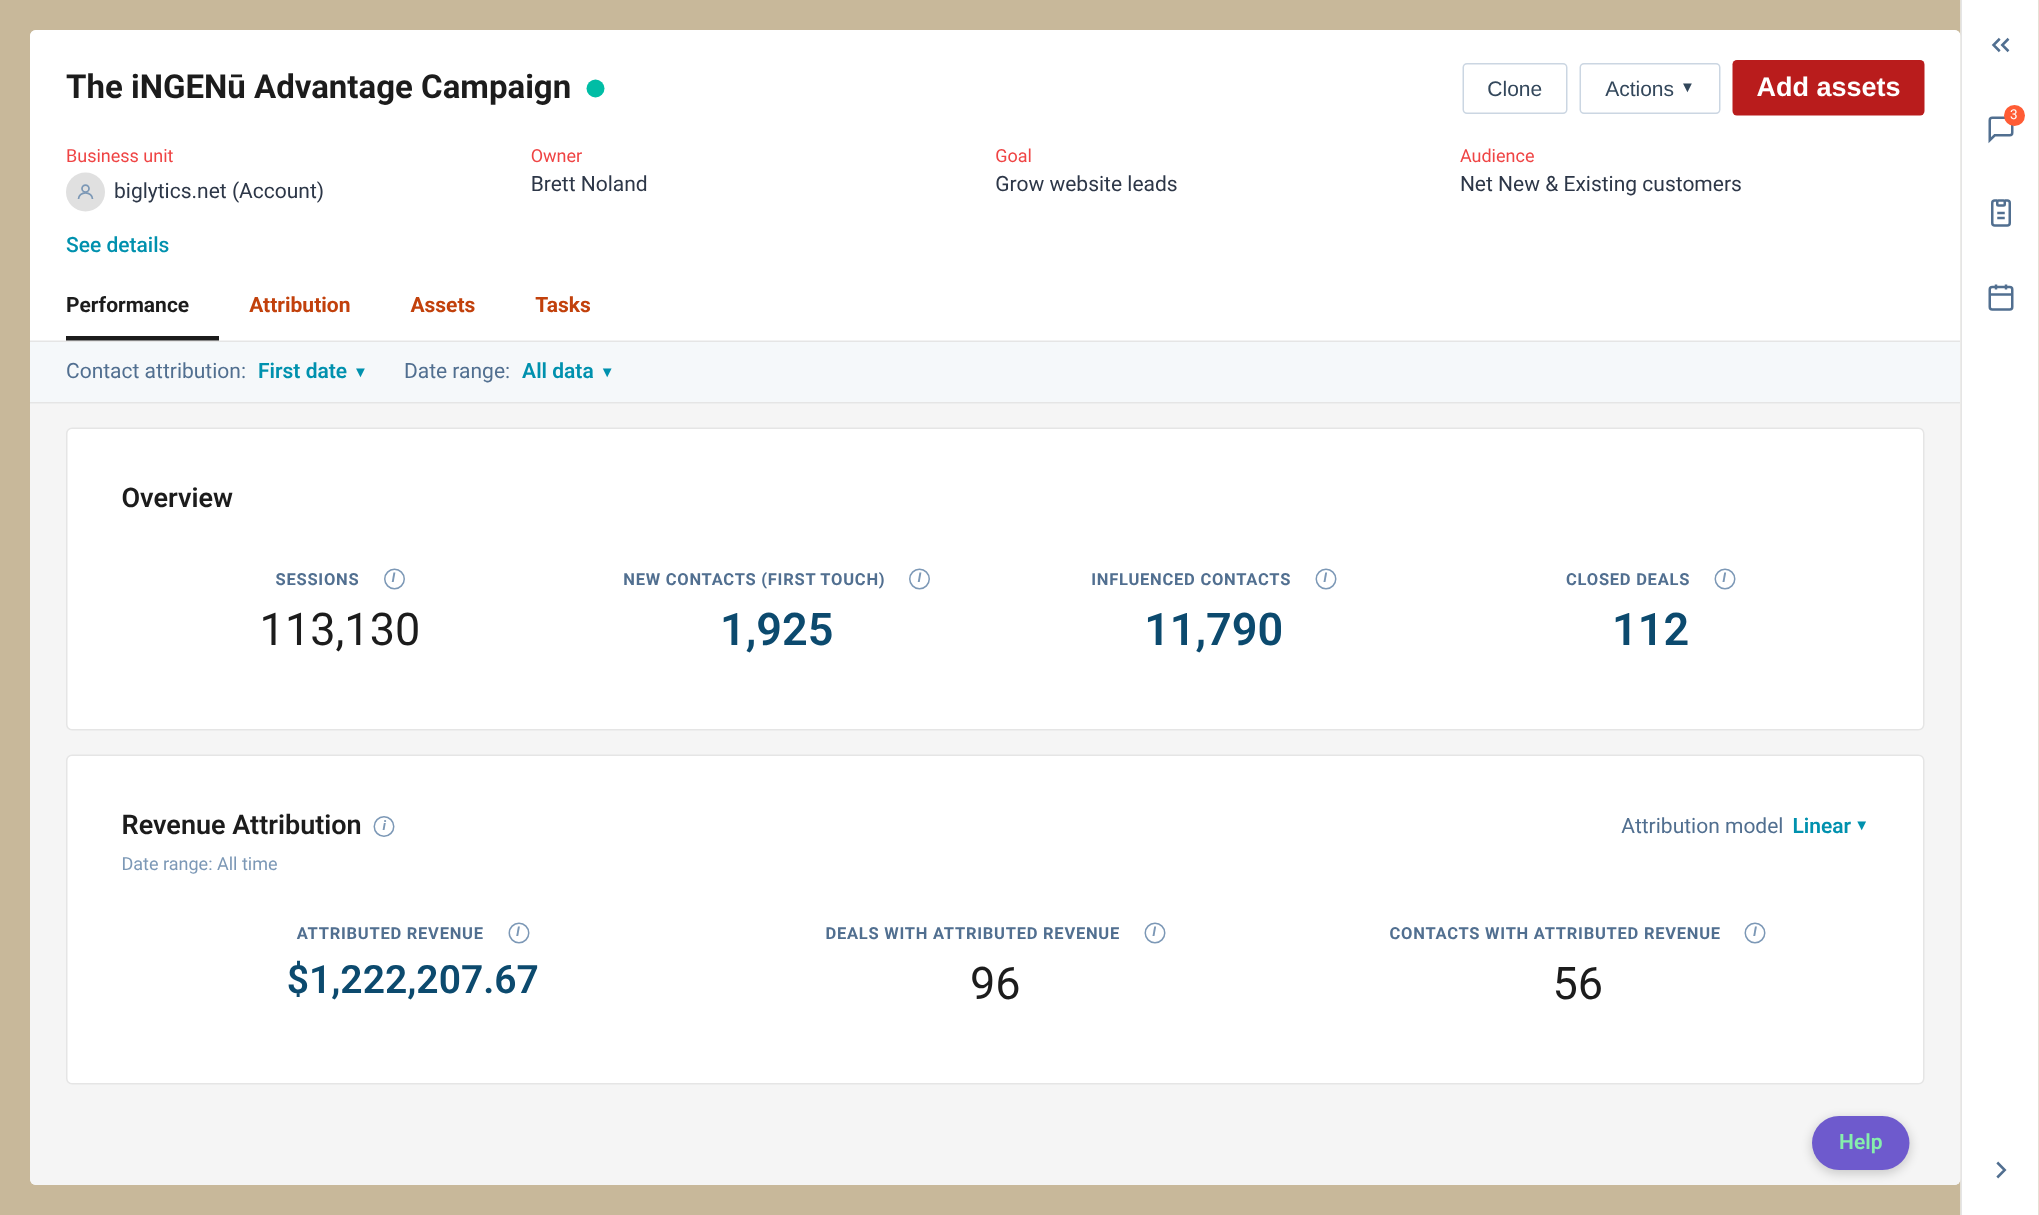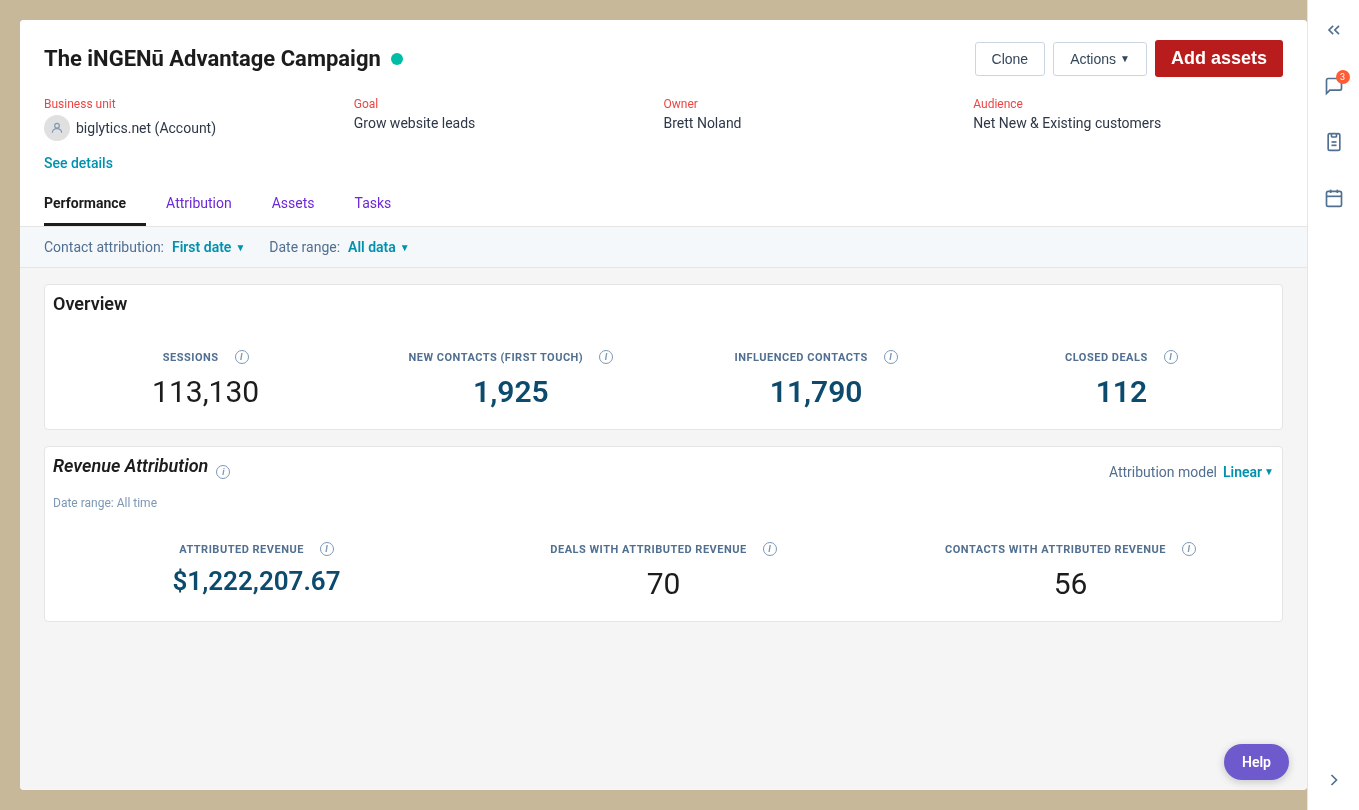--- a/index.html
+++ b/index.html
@@ -118,24 +118,24 @@
       margin-bottom: 12px;
     }
     .tabs {
       display: flex;
       gap: 0;
       border-bottom: none;
     }
     .tab {
       padding: 12px 20px;
       font-size: 14px;
-      color: #6d28d9;
+      color: #c2410c;
       cursor: pointer;
       border-bottom: 3px solid transparent;
-      font-weight: 400;
+      font-weight: 700;
     }
     .tab:first-child { padding-left: 0; }
     .tab.active {
       color: #1c1c1c;
       font-weight: 700;
       border-bottom: 3px solid #1c1c1c;
     }
     .content {
       background: #f5f5f5;
       flex: 1;
@@ -165,21 +165,21 @@
     }
     .filter-dropdown .arrow {
       font-size: 10px;
       margin-left: 2px;
     }
     .section-card {
       background: #fff;
       border: 1px solid #e5e5e5;
       border-radius: 4px;
       margin: 16px 24px;
-      padding: 8px;
+      padding: 36px;
     }
     .section-title {
       font-size: 18px;
       font-weight: 600;
       color: #1c1c1c;
       margin-bottom: 24px;
     }
     .stats-grid {
       display: grid;
       grid-template-columns: repeat(4, 1fr);
@@ -294,23 +294,23 @@
       width: 14px;
       height: 14px;
       font-size: 9px;
       display: flex;
       align-items: center;
       justify-content: center;
     }
     .help-btn {
       position: fixed;
       bottom: 30px;
-      right: 70px;
+      right: 86px;
       background: #6e5acd;
-      color: #ffffff;
+      color: #86efac;
       border-radius: 24px;
       padding: 10px 18px;
       font-size: 14px;
       font-weight: 600;
       cursor: pointer;
       box-shadow: 0 2px 8px rgba(0,0,0,0.2);
     }
     .page-wrapper {
       display: flex;
       width: 100%;
@@ -347,26 +347,26 @@
             <div class="avatar-circle">
               <svg width="14" height="14" viewBox="0 0 24 24" fill="none" stroke="currentColor" stroke-width="2">
                 <circle cx="12" cy="8" r="4"></circle>
                   <path d="M4 20c0-4 3.6-7 8-7s8 3 8 7"></path>
               </svg>
             </div>
             <span class="meta-value">biglytics.net (Account)</span>
           </div>
         </div>
         <div class="meta-item">
+          <div class="meta-label">Owner</div>
+          <div class="meta-value">Brett Noland</div>
+        </div>
+        <div class="meta-item">
           <div class="meta-label">Goal</div>
           <div class="meta-value">Grow website leads</div>
-        </div>
-        <div class="meta-item">
-          <div class="meta-label">Owner</div>
-          <div class="meta-value">Brett Noland</div>
         </div>
         <div class="meta-item">
           <div class="meta-label">Audience</div>
           <div class="meta-value">Net New &amp; Existing customers</div>
         </div>
       </div>
 
 
       <a class="see-details">See details</a>
 
@@ -423,21 +423,21 @@
               <span class="info-icon">i</span>
             </div>
             <div class="stat-value teal">112</div>
           </div>
         </div>
       </div>
 
       <div class="section-card">
         <div class="revenue-header">
           <div class="revenue-title-row">
-            <div class="section-title" style="margin-bottom:12px;font-style:italic;">Revenue Attribution</div>
+            <div class="section-title" style="margin-bottom:0;">Revenue Attribution</div>
             <span class="info-icon">i</span>
           </div>
           <div class="attribution-model">
             <span>Attribution model</span>
             <div class="attribution-model-value">
               <span>Linear</span>
               <span style="font-size:10px;">▼</span>
             </div>
           </div>
         </div>
@@ -448,21 +448,21 @@
               <span>ATTRIBUTED REVENUE</span>
               <span class="info-icon">i</span>
             </div>
             <div class="stat-value teal" style="font-size:26px;">$1,222,207.67</div>
           </div>
           <div class="stat-item">
             <div class="stat-label">
               <span>DEALS WITH ATTRIBUTED REVENUE</span>
               <span class="info-icon">i</span>
             </div>
-            <div class="stat-value">70</div>
+            <div class="stat-value">96</div>
           </div>
           <div class="stat-item">
             <div class="stat-label">
               <span>CONTACTS WITH ATTRIBUTED REVENUE</span>
               <span class="info-icon">i</span>
             </div>
             <div class="stat-value">56</div>
           </div>
         </div>
       </div>

